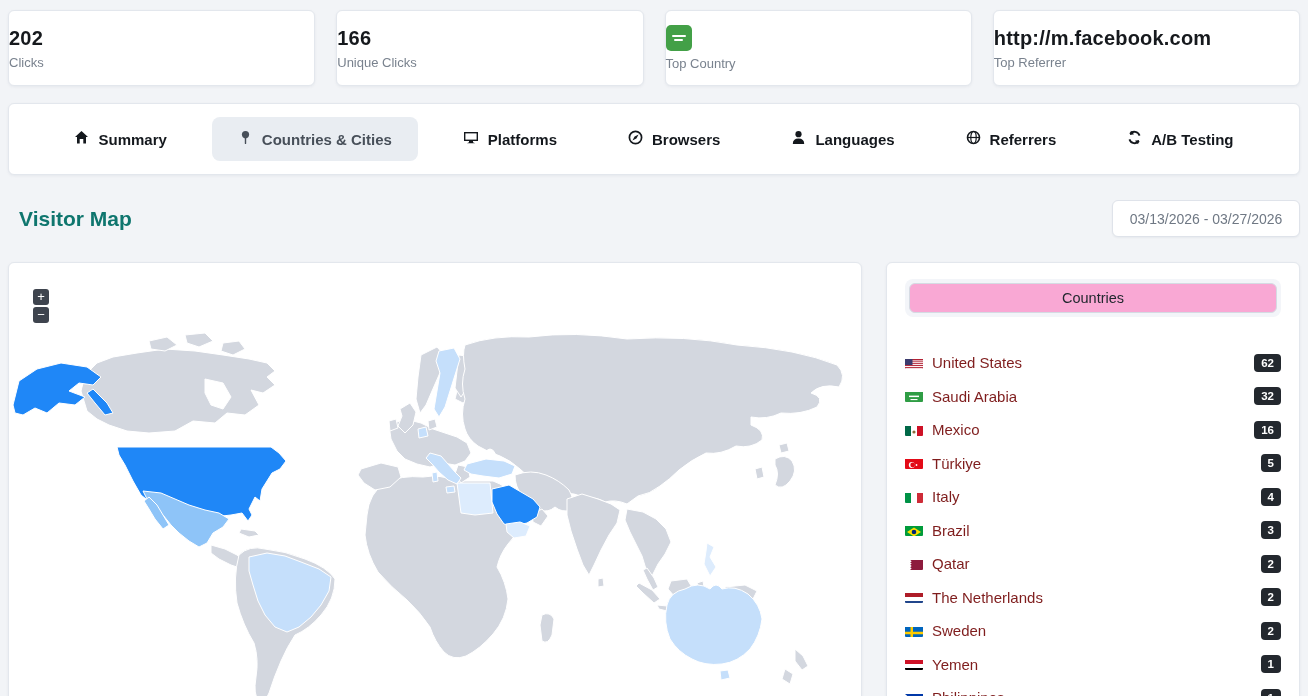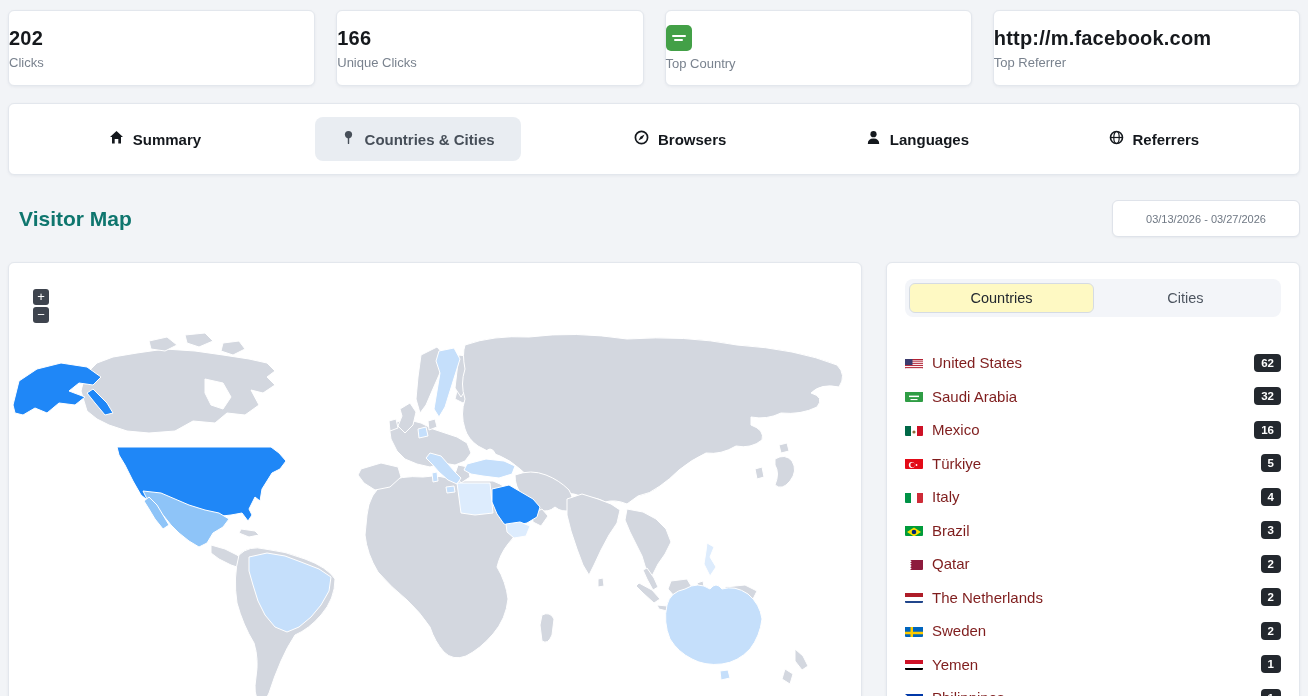--- a/index.html
+++ b/index.html
@@ -25,21 +25,21 @@
   .tab { display:flex; align-items:center; gap:9px; background:transparent; border:none;
     font-family:inherit; font-size:15px; font-weight:700; color:#14181d;
     padding:13px 26px; border-radius:8px; cursor:pointer; white-space:nowrap; }
   .tab svg { flex:0 0 auto; }
   .tab.active { background:#e9edf2; color:#474f59; }
 
   
   .section-row { margin:25px 8px 0; display:flex; align-items:center; justify-content:space-between; }
   .section-title { font-size:21px; font-weight:700; color:#0f766e;margin-left:11px; }
   .date-box { width:188px; height:37px; background:#fff; border:1px solid #dfe3ea; border-radius:6px;
-    display:flex; align-items:center; justify-content:center; font-size:11px; color:#6f7884;
+    display:flex; align-items:center; justify-content:center; font-size:14px; color:#6f7884;
     box-shadow:0 1px 2px rgba(25,35,60,.05); cursor:pointer; }
 
   
   .main-row { display:flex; gap:24px; margin:25px 8px 0; }
   .map-card { width:854px; height:500px; background:#fff; border:1px solid #e3e7ed;
     border-radius:6px; box-shadow:0 1px 3px rgba(25,35,60,.06); position:relative; overflow:hidden; }
   .map-zoom { position:absolute; left:24px; width:16px; height:16px; background:#3e444e; color:#fff;
     border:none; border-radius:3px; font-size:13px; line-height:14px; text-align:center;
     cursor:pointer; padding:0; font-family:inherit; z-index:2; }
   .map-zoom.in { top:26px; }
@@ -48,21 +48,21 @@
   .land { fill:#d3d7df; }
   .world-map path, .world-map ellipse { stroke:#ffffff; stroke-width:1; stroke-linejoin:round; }
   .sea { fill:#ffffff; stroke:none; }
 
   
   .side-card { flex:1; height:500px; background:#fff; border:1px solid #e3e7ed;
     border-radius:6px; box-shadow:0 1px 3px rgba(25,35,60,.06); padding:16px 18px 0; overflow:hidden; }
   .seg { background:#f3f5f9; border-radius:8px; padding:4px; display:flex; height:38px; }
   .seg-btn { flex:1; border:none; background:transparent; border-radius:6px; font-family:inherit;
     font-size:14.5px; color:#4d5560; cursor:pointer; }
-  .seg-btn.active { background:#fef9c3; border:1px solid #d5dbe3; color:#22282f; }
+  .seg-btn.active { background:#f9a8d4; border:1px solid #d5dbe3; color:#22282f; }
   .country-list { margin-top:29px; }
   .country-row { display:flex; align-items:center; height:33.5px; }
   .flag { width:18px; height:12px; margin-right:9px; flex:0 0 auto; border-radius:1px; overflow:hidden; }
   .country-name { font-size:15px; font-weight:400; color:#7f1d1d; }
   .count-badge { margin-left:auto; background:#23282e; color:#fff; font-size:11.5px; font-weight:700;
     padding:3px 7px; border-radius:4px; min-width:12px; text-align:center; }
 </style>
 </head>
 <body>
 
@@ -96,40 +96,56 @@
     <span>Summary</span>
   </button>
   <button class="tab active">
     <span><svg width="15" height="15" viewBox="0 0 15 15">
           <circle cx="7.5" cy="4.6" r="3.6" fill="currentColor"></circle>
           <rect x="6.8" y="7.5" width="1.4" height="6.6" rx="0.7" fill="currentColor"></rect>
         </svg></span>
     <span>Countries &amp; Cities</span>
   </button>
   <button class="tab">
+    <span><svg width="16" height="15" viewBox="0 0 16 15">
+          <path fill="currentColor" d="M1 2h14v9H1z"></path>
+          <rect x="2.4" y="3.4" width="11.2" height="6.2" fill="#fff"></rect>
+          <path fill="currentColor" d="M6 11h4v1.3l2 1H4l2-1z"></path>
+        </svg></span>
+    <span>Platforms</span>
+  </button>
+  <button class="tab">
     <span><svg width="15" height="15" viewBox="0 0 15 15">
           <circle cx="7.5" cy="7.5" r="6.1" fill="none" stroke="currentColor" stroke-width="1.7"></circle>
           <path fill="currentColor" d="M10.6 4.4 8.4 8.4 4.4 10.6 6.6 6.6z"></path>
         </svg></span>
     <span>Browsers</span>
   </button>
   <button class="tab">
     <span><svg width="15" height="15" viewBox="0 0 15 15">
           <circle cx="7.5" cy="4.2" r="3.1" fill="currentColor"></circle>
           <path fill="currentColor" d="M1.8 14q0-5.5 5.7-5.5T13.2 14z"></path>
         </svg></span>
     <span>Languages</span>
   </button>
   <button class="tab">
     <span><svg width="15" height="15" viewBox="0 0 15 15">
           <circle cx="7.5" cy="7.5" r="6" fill="none" stroke="currentColor" stroke-width="1.6"></circle>
           <ellipse cx="7.5" cy="7.5" rx="2.7" ry="6" fill="none" stroke="currentColor" stroke-width="1.2"></ellipse>
           <line x1="1.5" y1="7.5" x2="13.5" y2="7.5" stroke="currentColor" stroke-width="1.2"></line>
         </svg></span>
     <span>Referrers</span>
+  </button>
+  <button class="tab">
+    <span><svg width="15" height="15" viewBox="0 0 15 15">
+          <path d="M12.6 5.6A5.6 5.6 0 0 0 3 3.8" fill="none" stroke="currentColor" stroke-width="1.8"></path>
+          <path d="M2.4 9.4A5.6 5.6 0 0 0 12 11.2" fill="none" stroke="currentColor" stroke-width="1.8"></path>
+          <path fill="currentColor" d="M3.9.7 3 4.9l4.1-.6zM11.1 14.3l.9-4.2-4.1.6z"></path>
+        </svg></span>
+    <span>A/B Testing</span>
   </button>
 </nav>
 
 <div class="section-row">
   <h1 class="section-title">Visitor Map</h1>
   <div class="date-box">03/13/2026 - 03/27/2026</div>
 </div>
 
 <div class="main-row">
 
@@ -194,21 +210,20 @@
       <path d="M497,261 511,259 521,263 517,273 505,275 498,269 Z" fill="#ddecfd"></path>
       <path d="M698,280 705,284 701,294 707,304 701,313 695,301 697,288 Z" fill="#ddecfd"></path>
       <path d="M658,342 Q661,329 676,326 Q689,318 701,326 Q707,318 713,326 Q726,322 739,331 Q751,341 753,356 Q751,373 741,386 Q729,399 713,401 Q696,403 683,396 Q669,389 661,376 Q654,359 658,342 Z" fill="#c5dffb"></path>
       <path d="M711,408 719,407 721,415 712,417 Z" fill="#c5dffb"></path>
     </svg>
   </div>
 
   <div class="side-card">
     <div class="seg">
       <button class="seg-btn active">Countries</button>
-      <button class="seg-btn">Cities</button>
     </div>
 
     <div class="country-list">
 
       <div class="country-row">
         <span class="flag"><svg width="18" height="12" viewBox="0 0 18 12">
               <rect width="18" height="12" fill="#b22234"></rect>
               <g fill="#fff">
                 <rect y="1.4" width="18" height="0.95"></rect>
                 <rect y="3.2" width="18" height="0.95"></rect>

